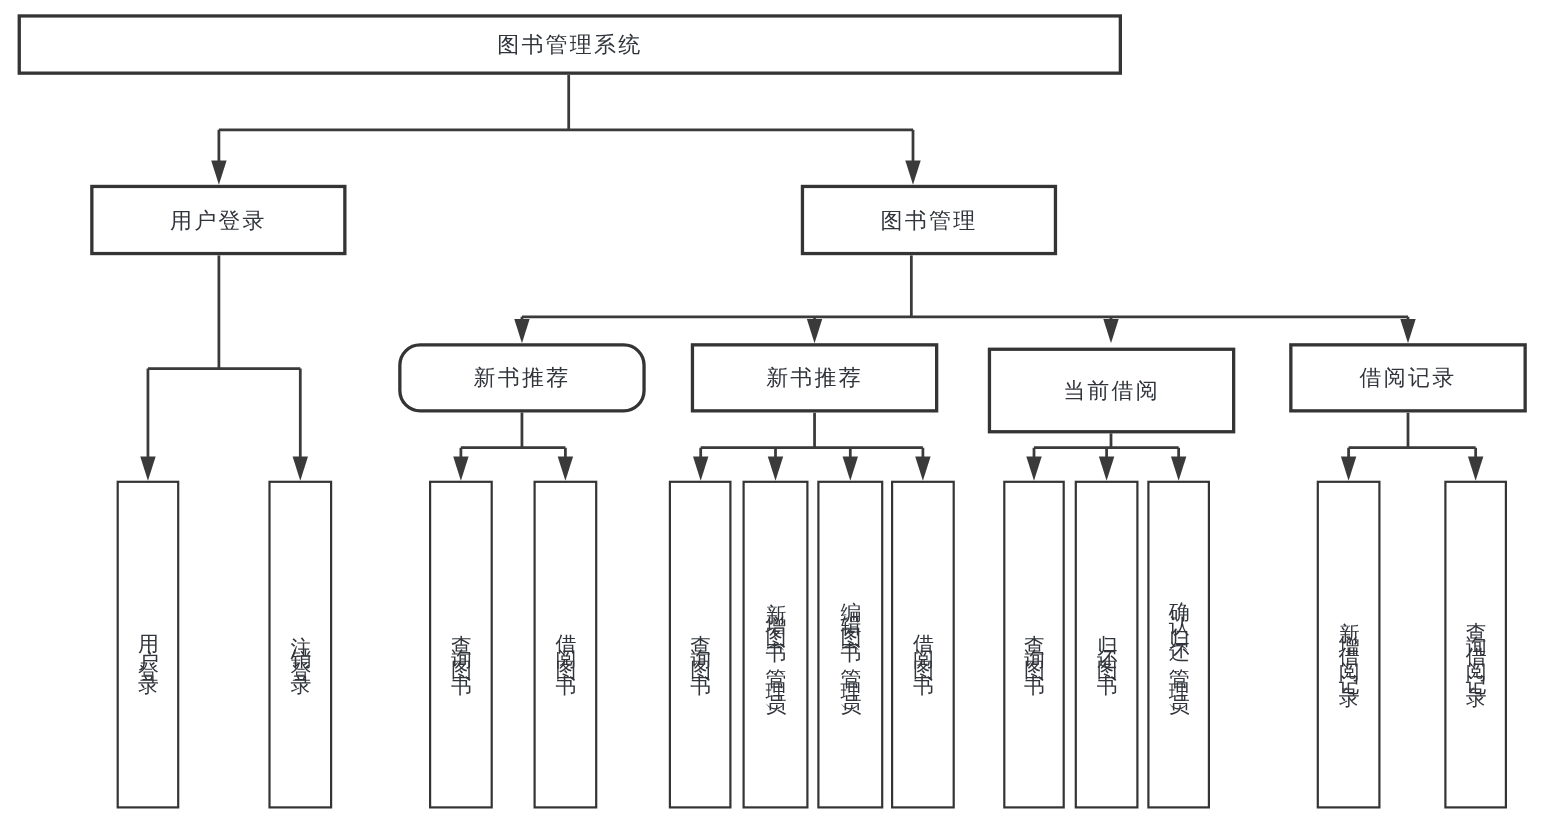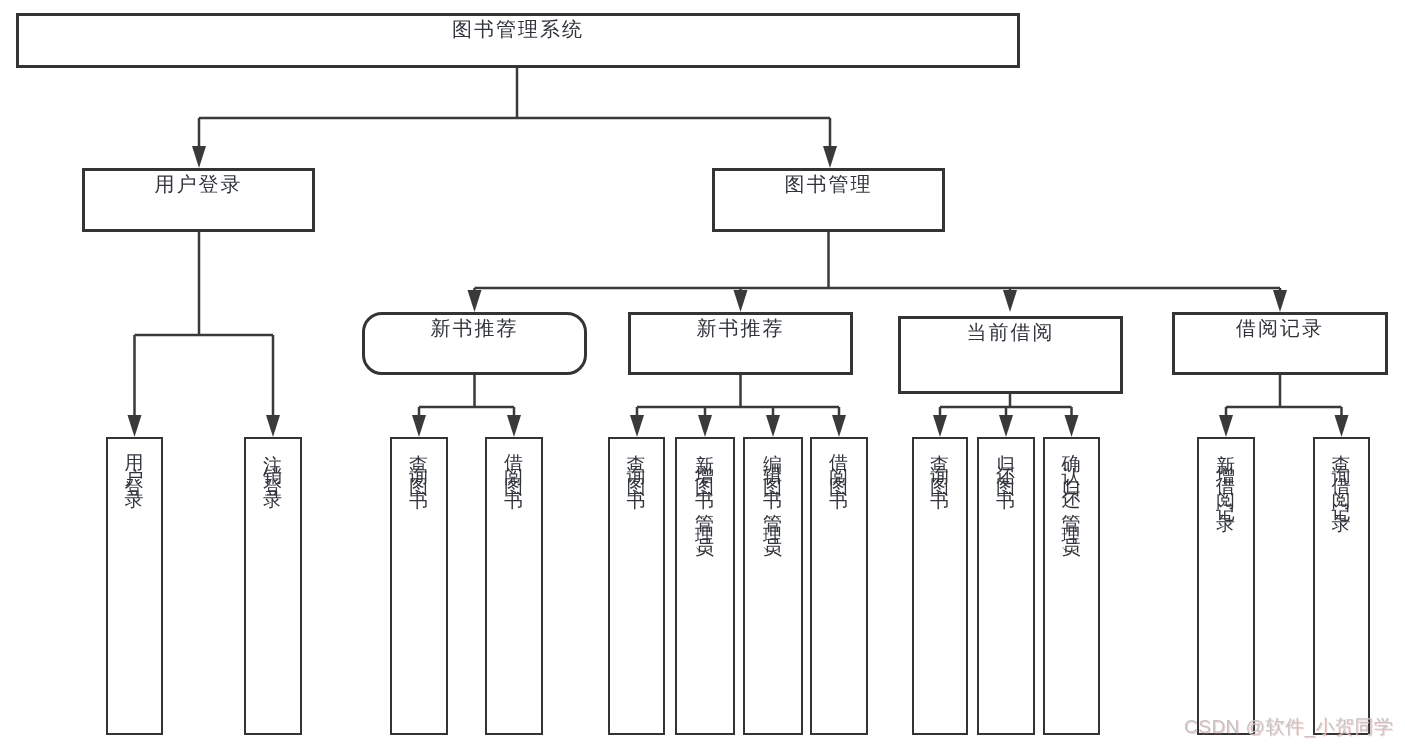--- a/index.html
+++ b/index.html
@@ -20,20 +20,21 @@
     left: 0;
     top: 0;
     z-index: 1;
   }
   .node {
     position: absolute;
     background: #ffffff;
     border: 3px solid #343434;
     box-sizing: border-box;
     display: flex;
+    align-items: center;
     justify-content: center;
     color: #31353b;
     z-index: 2;
   }
   .node.h {
     font-size: 20px;
     letter-spacing: 2px;
     white-space: nowrap;
   }
   .node.v {
@@ -77,28 +78,27 @@
       <polygon points="630,415 644,415 637,437" fill="#3a3a3a"></polygon>
       <polygon points="698,415 712,415 705,437" fill="#3a3a3a"></polygon>
       <polygon points="766,415 780,415 773,437" fill="#3a3a3a"></polygon>
       <polygon points="832,415 846,415 839,437" fill="#3a3a3a"></polygon>
       <polygon points="933,415 947,415 940,437" fill="#3a3a3a"></polygon>
       <polygon points="999,415 1013,415 1006,437" fill="#3a3a3a"></polygon>
       <polygon points="1064.5,415 1078.5,415 1071.5,437" fill="#3a3a3a"></polygon>
       <polygon points="1219,415 1233,415 1226,437" fill="#3a3a3a"></polygon>
       <polygon points="1334.5,415 1348.5,415 1341.5,437" fill="#3a3a3a"></polygon>
     </svg>
-  <div class="watermark">CSDN @软件_小贺同学</div>
 <div class="node h" style="left: 16px; top: 13px; width: 1004px; height: 55px;">
       <span class="lbl">图书管理系统</span>
     </div>
     <div class="node h" style="left: 82px; top: 168px; width: 233px; height: 64px;">
       <span class="lbl">用户登录</span>
     </div>
-    <div class="node h" style="left: 712px; top: 168px; width: 233px; height: 64px;">
+    <div class="node h" style="left: 728px; top: 168px; width: 233px; height: 64px;">
       <span class="lbl">图书管理</span>
     </div>
     <div class="node h" style="left: 362px; top: 312px; width: 225px; height: 63px; border-radius: 20px;">
       <span class="lbl">新书推荐</span>
     </div>
     <div class="node h" style="left: 628px; top: 312px; width: 225px; height: 63px;">
       <span class="lbl">新书推荐</span>
     </div>
     <div class="node h" style="left: 898px; top: 316px; width: 225px; height: 78px;">
       <span class="lbl">当前借阅</span>

